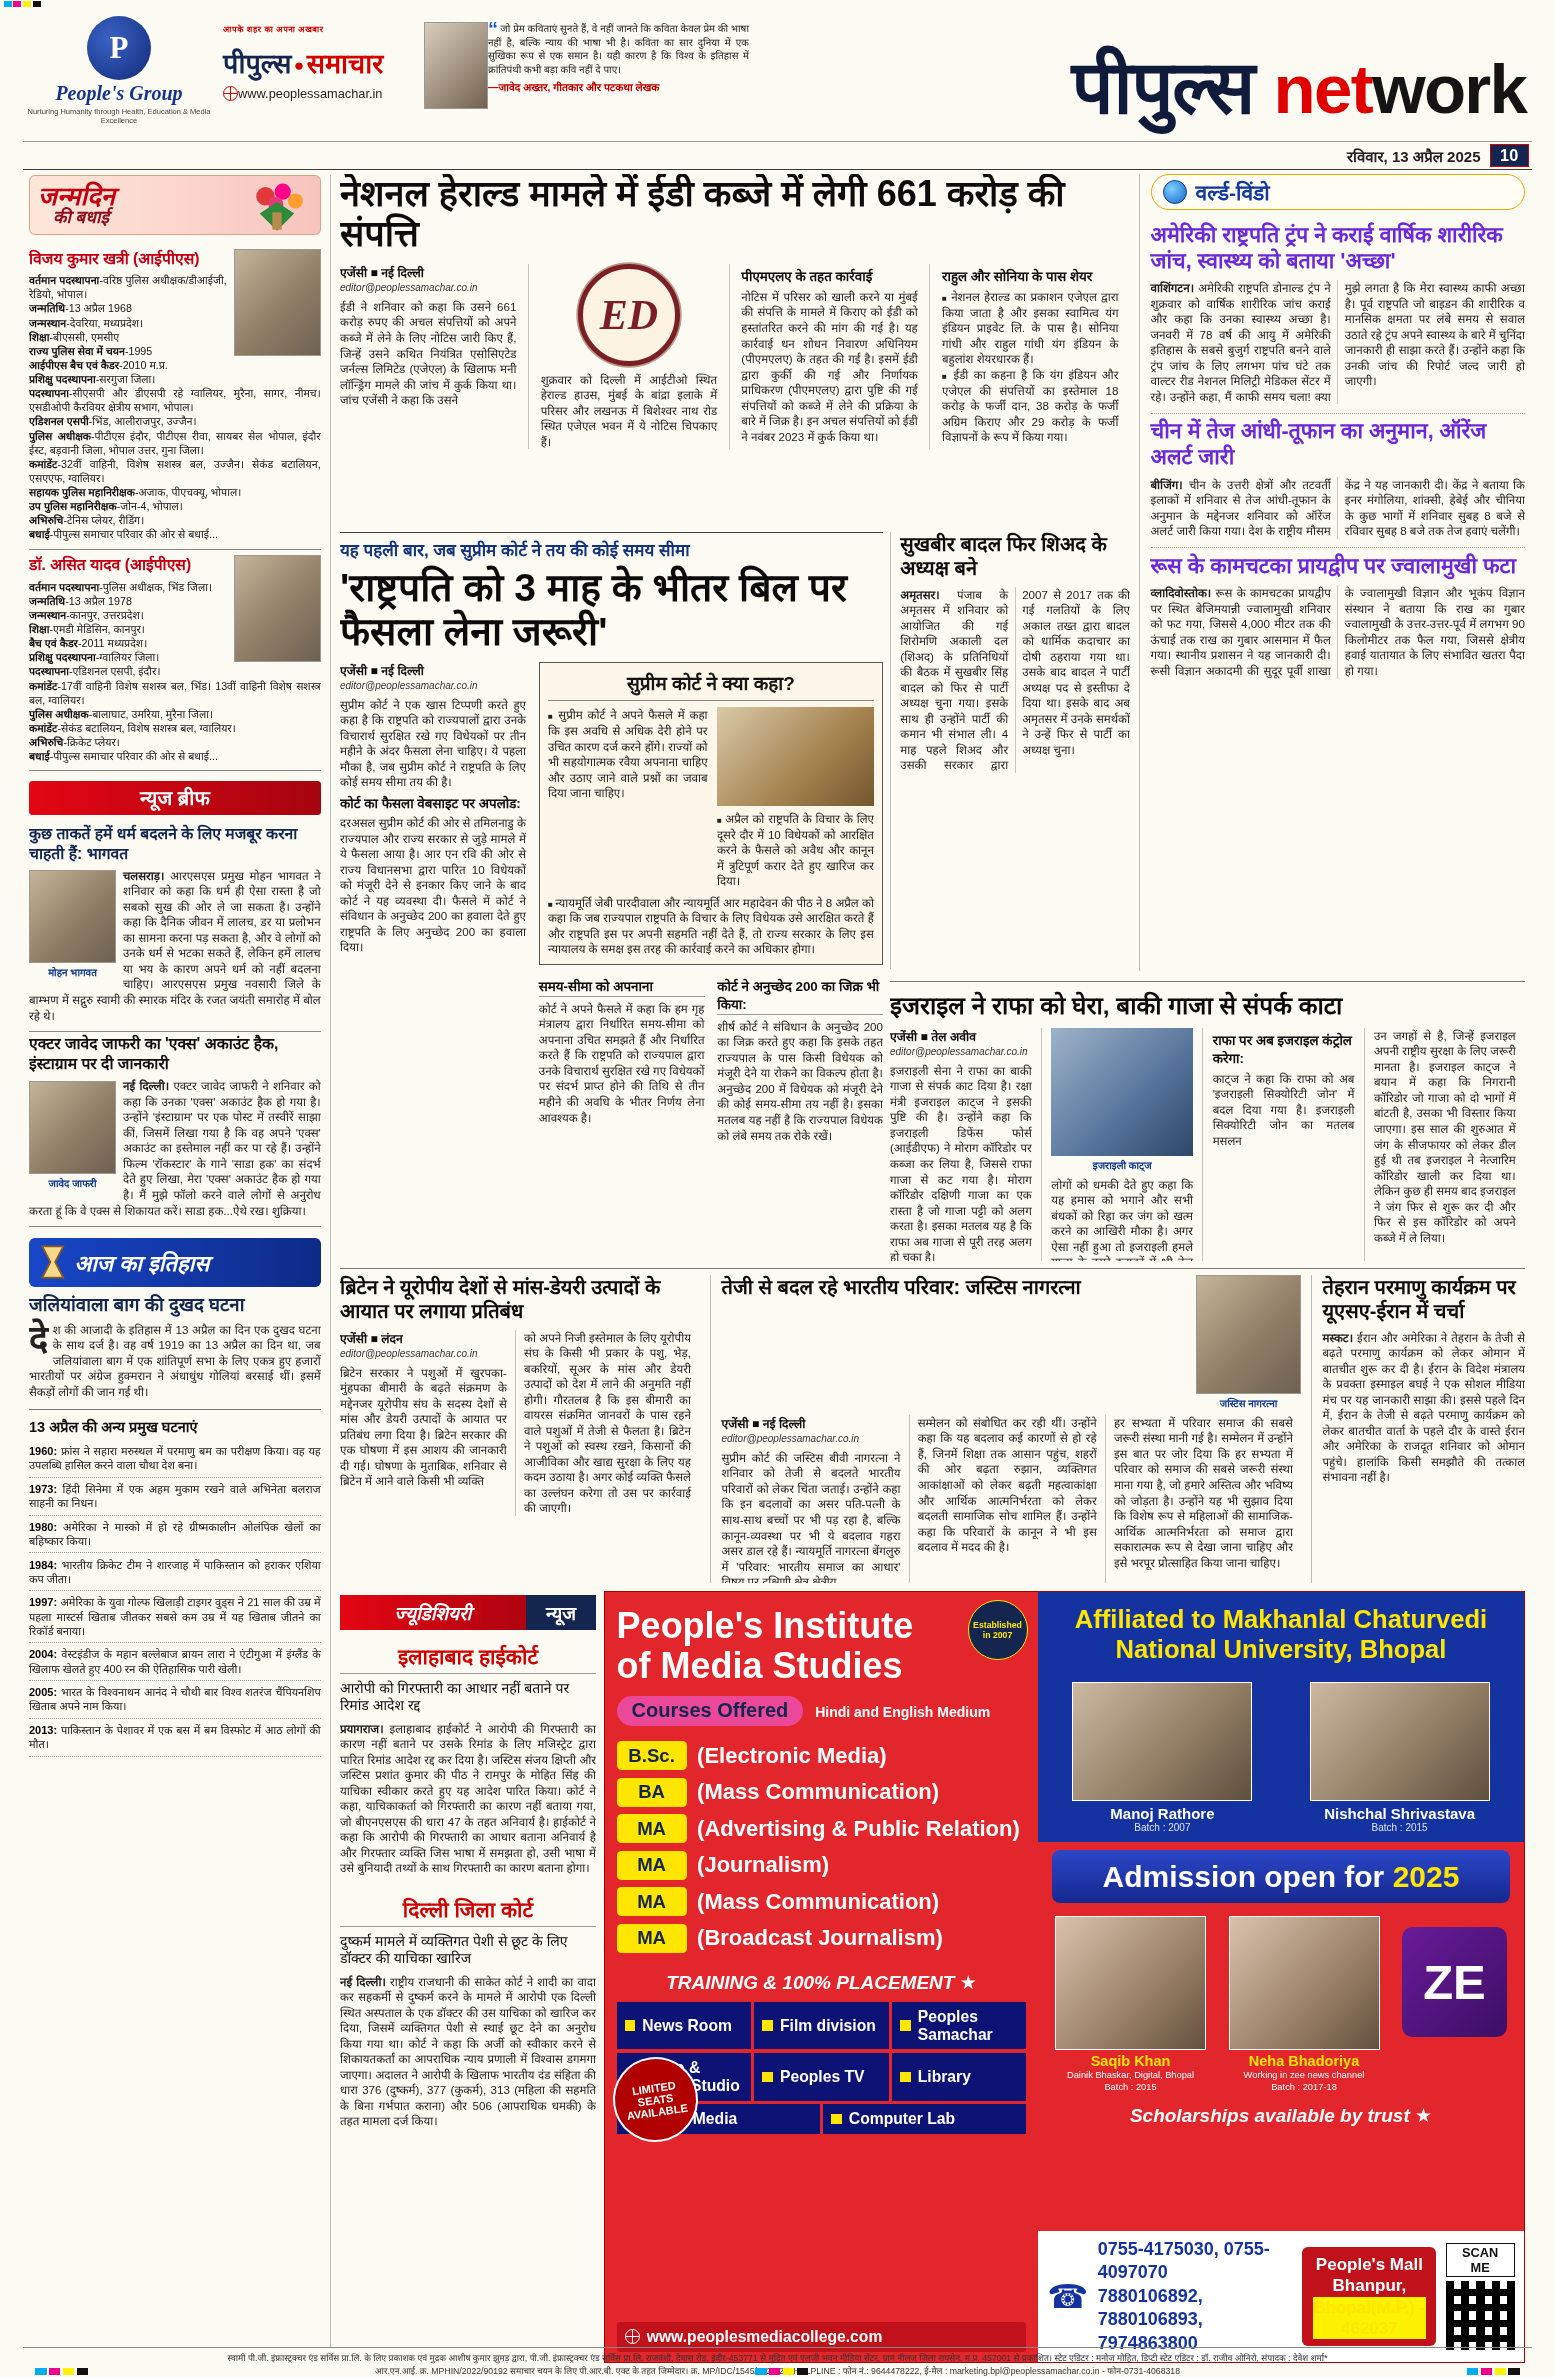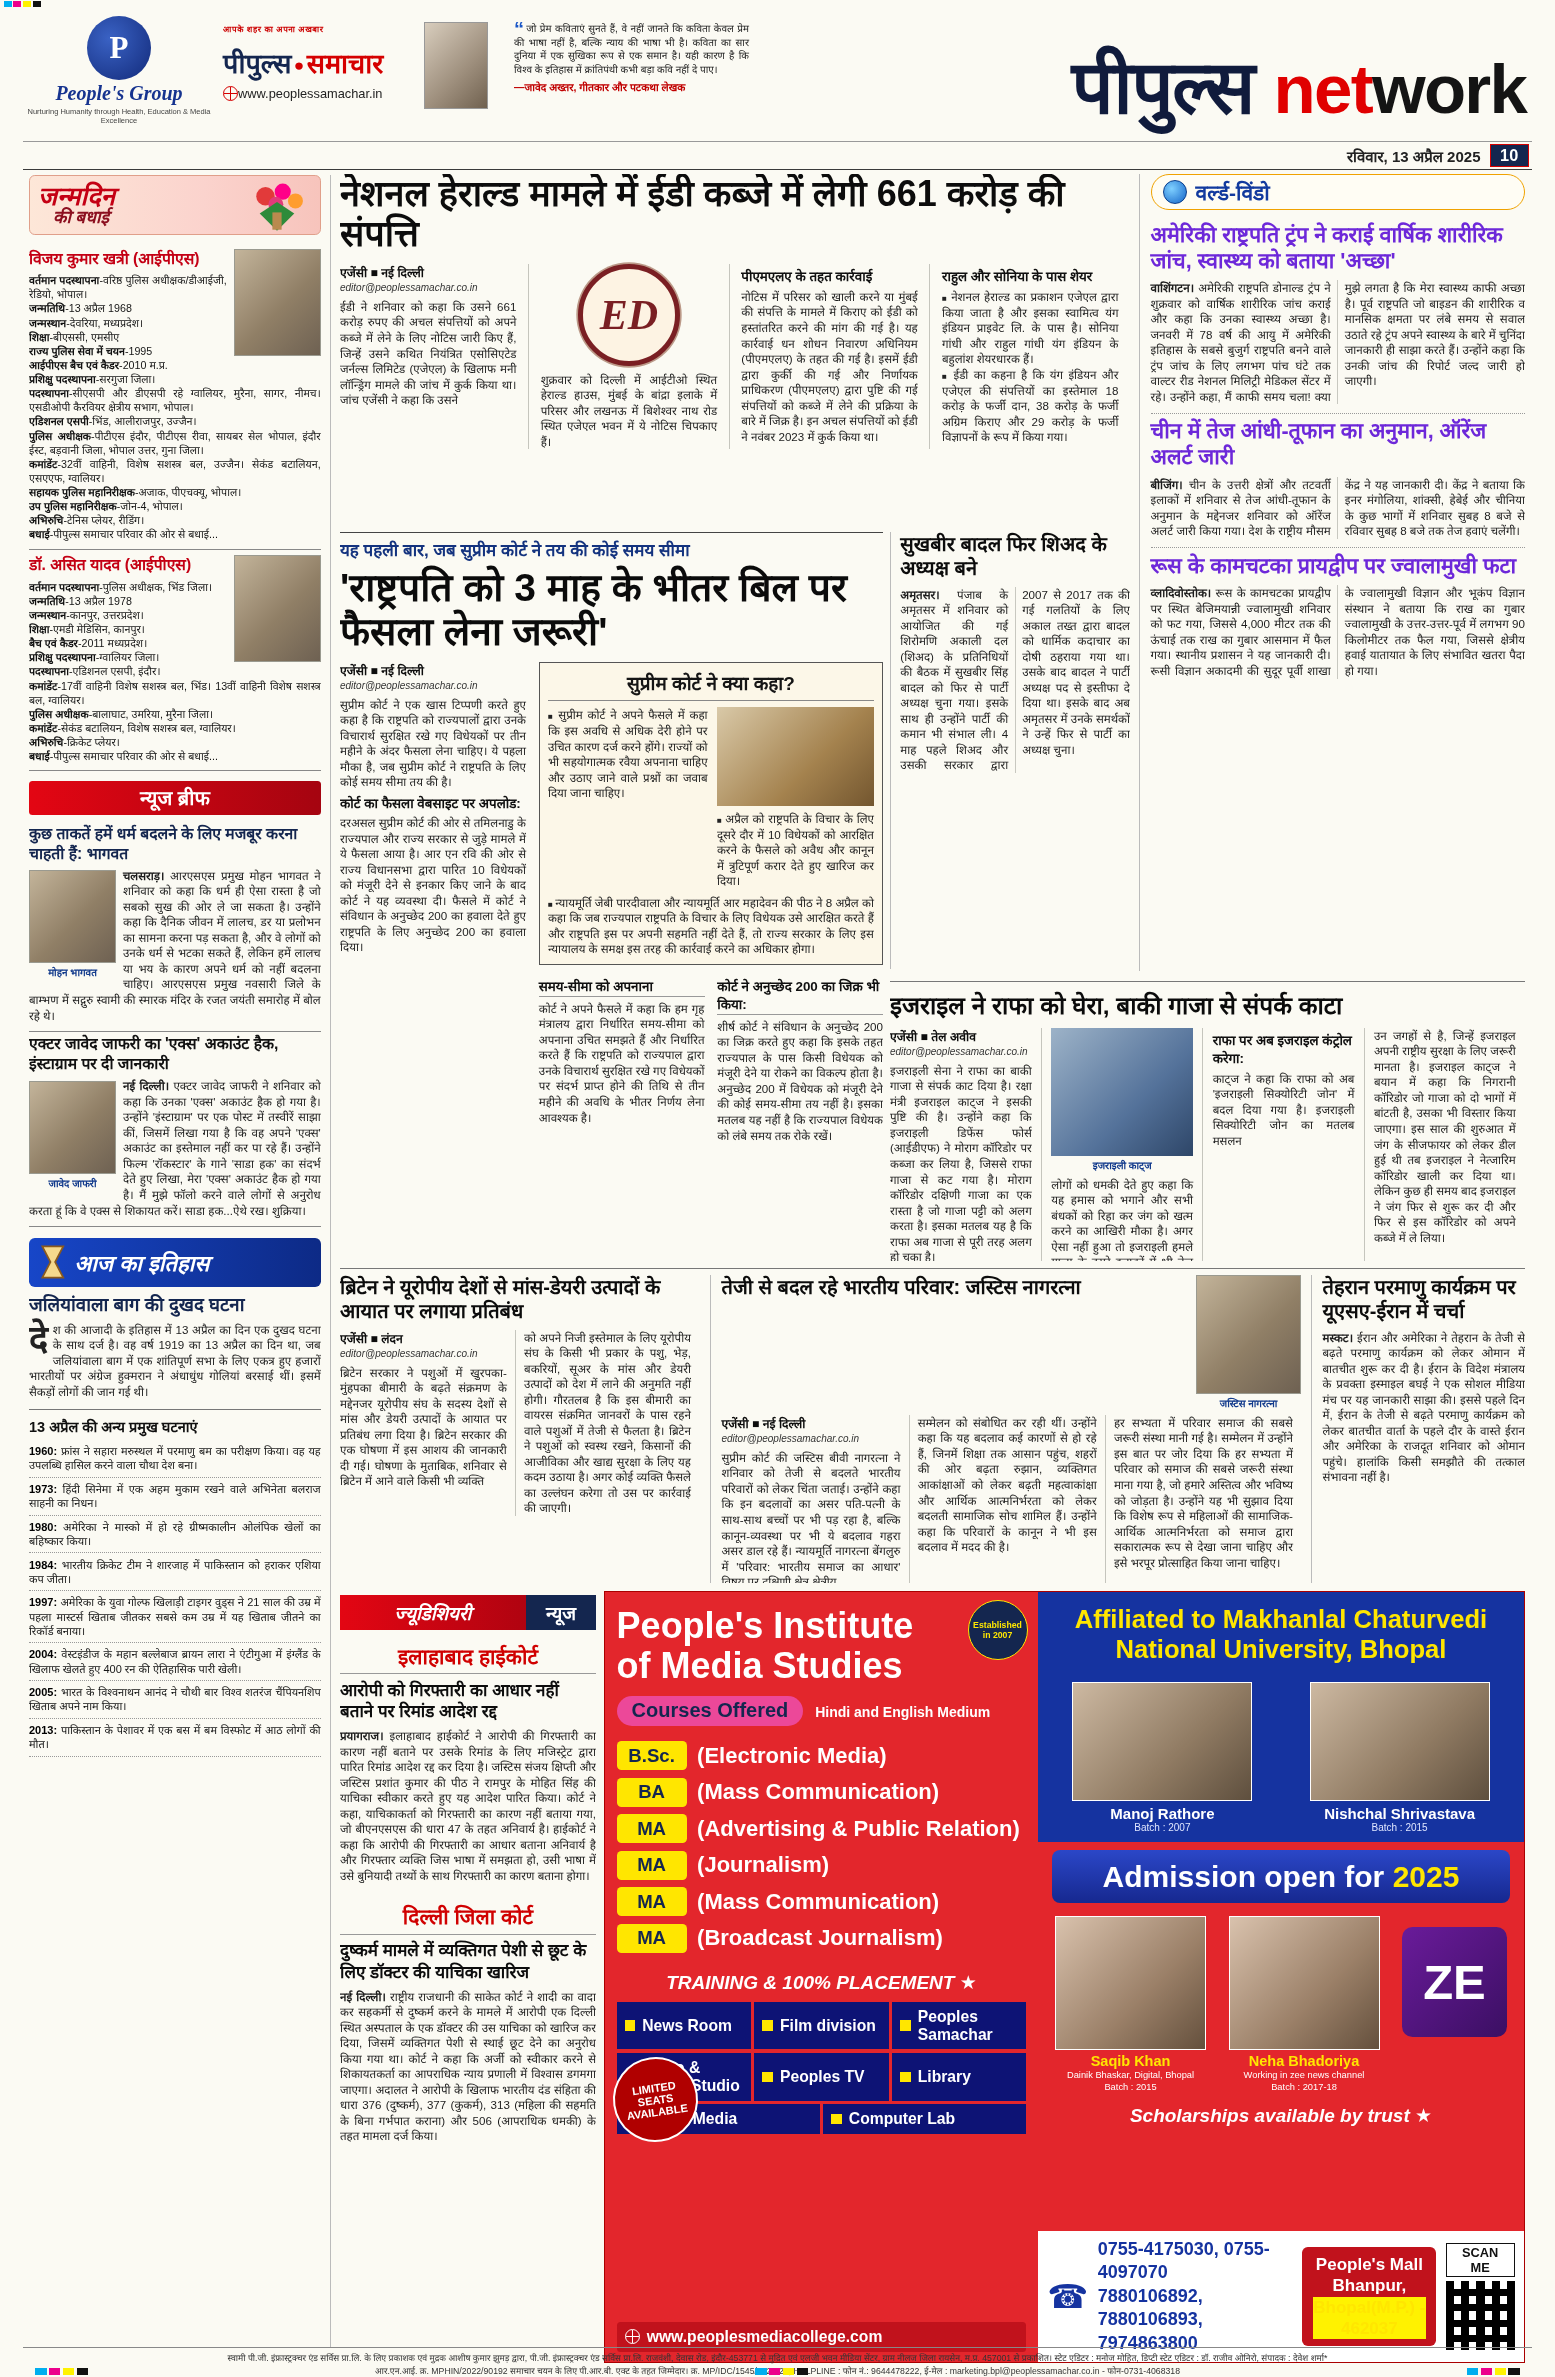--- a/index.html
+++ b/index.html
@@ -26,21 +26,21 @@
 .pg-tag{font-size:7.5px;color:#444;line-height:1.25;margin-top:1.2px}
 .ps-block{width:209px;padding:15px 3.5px 0 8.1px}
 .ps-tagline{color:#cc0000;font-size:8.1px;font-weight:bold;letter-spacing:0.6px}
 .ps-name{font-size:27px;font-weight:bold;color:#14264f;white-space:nowrap;margin-top:10px}
 .ps-name .dot{color:#d50000;font-size:17.4px;vertical-align:middle;padding:0 2.3px}
 .ps-name .b{color:#d50000}
 .ps-web{margin-top:4.6px;font-size:12.8px;color:#222;display:flex;align-items:center;gap:0}
 .ic-globe{width:15px;height:15px;border-radius:50%;border:1.2px solid #d50000;position:relative;display:inline-block}
 .ic-globe:before{content:"";position:absolute;left:45%;top:0;bottom:0;width:1.2px;background:#d50000}
 .ic-globe:after{content:"";position:absolute;top:45%;left:0;right:0;height:1.2px;background:#d50000}
-.quote-wrap{width:325px;display:flex;gap:26px;padding-top:14px}
+.quote-wrap{width:325px;display:flex;gap:0;padding-top:14px}
 .quote-photo{width:64px;height:87px;flex:none;background:linear-gradient(135deg,#d8cdbd,#9d8e7c 60%,#70614f);border:0.6px solid #999}
 .quote-body{flex:1}
 .quote-text{font-size:10px;line-height:1.35;color:#222;text-align:justify}
 .qmark{color:#1b57c7;font-size:20px;font-weight:bold;line-height:0;vertical-align:-3.5px;padding-right:2.3px}
 .quote-author{margin-top:3.5px;font-size:10.5px;font-weight:bold;color:#c00000}
 .brand{flex:1;text-align:right;padding:25.6px 5.8px 0 0;white-space:nowrap}
 .brand .h{font-size:74px;font-weight:bold;color:#101b3c;letter-spacing:-1.2px}
 .brand .n{font-size:69px;font-weight:bold;color:#e00000;letter-spacing:-1.7px}
 .brand .w{font-size:69px;font-weight:bold;color:#141414;letter-spacing:-1.7px}
 .dateline{left:23px;top:141px;width:1509px;height:29px;border-top:0.6px solid #999;border-bottom:1.2px solid #3a3a3a;display:flex;justify-content:flex-end;align-items:center;gap:9.3px;padding:0 3.5px}
@@ -123,21 +123,21 @@
 .fam-col:first-child{border-left:none;padding-left:0}
 .brit-cols{display:flex;margin-top:3.5px}
 .brit-col{flex:1;padding:0 8.1px;border-left:0.6px solid #c5c5bd}
 .brit-col:first-child{border-left:none;padding-left:0}
 
 .judi{left:340px;top:1595px;width:256px;height:753px}
 .judi-banner{display:flex;height:35px;margin-bottom:8.1px}
 .judi-banner .r{flex:1;background:linear-gradient(90deg,#e30613,#b00310);color:#fff;font-size:18.6px;font-weight:bold;font-style:italic;display:flex;align-items:center;justify-content:center}
 .judi-banner .b{width:70px;background:#14264f;color:#fff;font-size:18.6px;font-weight:bold;display:flex;align-items:center;justify-content:center}
 .court-label{color:#d00000;font-size:21px;font-weight:bold;text-align:center;border-bottom:1.2px solid #999;padding:3.5px 0;margin:4.6px 0 5.8px}
-.court-hl{font-size:17px;font-weight:bold;line-height:1.25;color:#0d0d0d;margin-bottom:5.8px}
+.court-hl{font-size:14px;font-weight:normal;line-height:1.25;color:#0d0d0d;margin-bottom:5.8px}
 
 .ad{left:604px;top:1591px;width:921px;height:772px;background:#e3262c;display:flex;border:1.2px solid #a00}
 .ad-left{width:433px;position:relative;padding:10.5px 11.6px;display:flex;flex-direction:column}
 .ad-est{position:absolute;right:10.5px;top:8.1px;width:60px;height:60px;border-radius:50%;background:#14264f;color:#ffe600;font-size:8.7px;font-weight:bold;display:flex;align-items:center;justify-content:center;text-align:center;padding:4.6px;border:1.7px solid #ffe600}
 .ad-title{color:#fff;font-size:36px;font-weight:bold;line-height:1.1;margin:3.5px 0 10.5px}
 .ad-pill{display:inline-block;background:#ec4899;color:#14264f;font-size:20px;font-weight:bold;padding:3.5px 15px;border-radius:17.4px}
 .ad-medium{color:#fff;font-size:14px;font-weight:bold;margin-left:9.3px}
 .ad-courses{margin-top:8.1px}
 .ad-course{display:flex;align-items:center;gap:10.5px;margin:7.5px 0}
 .ad-degree{background:#ffe600;color:#14264f;font-weight:bold;font-size:18.6px;min-width:70px;text-align:center;padding:3.5px 5.8px;border-radius:4.6px}

